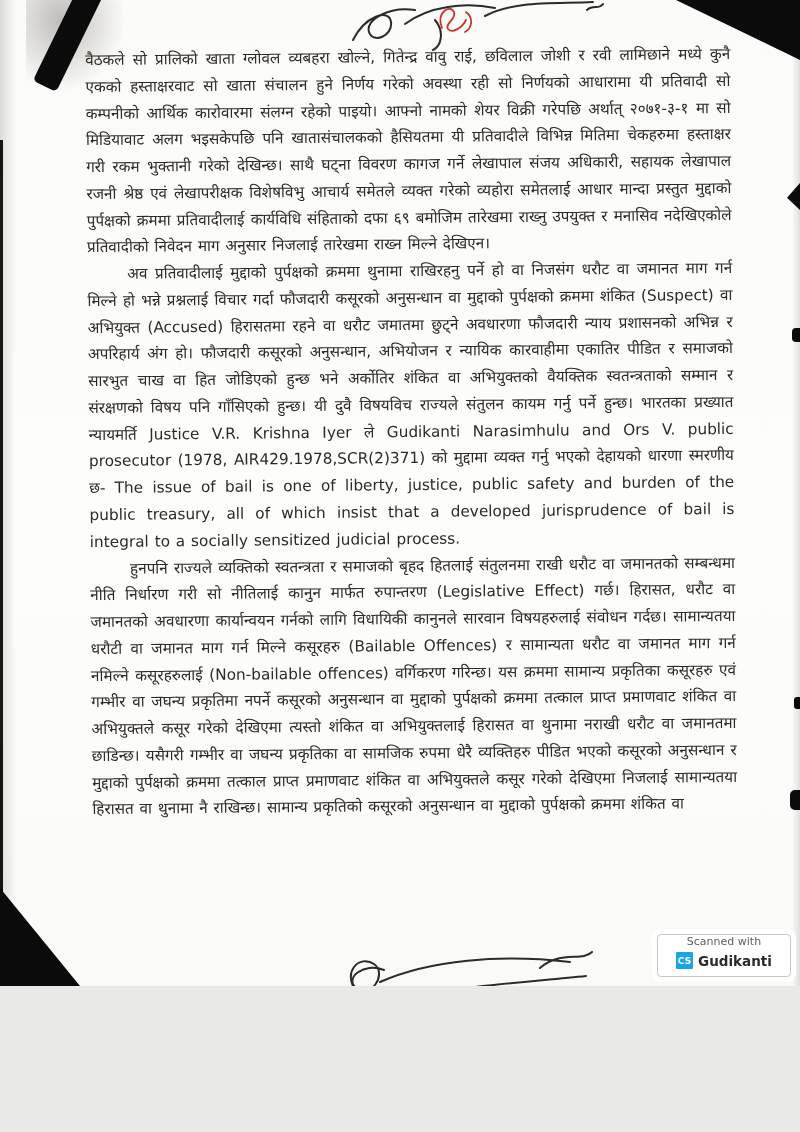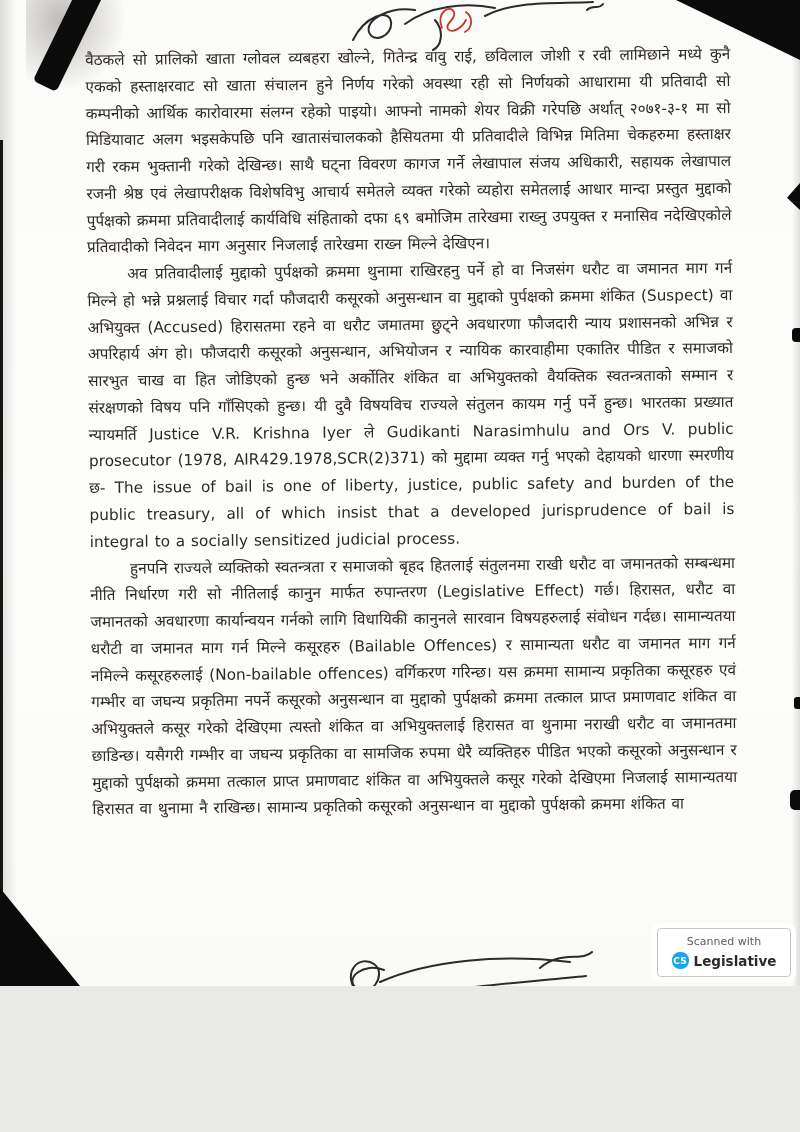--- a/index.html
+++ b/index.html
@@ -42,28 +42,28 @@
   .para.indent { text-indent:40px; }
 
   
   .sig { position:absolute; pointer-events:none; }
   .sig path { fill:none; stroke-linecap:round; stroke-linejoin:round; }
 
   
   .badge {
     position:absolute; right:9px; bottom:9px; width:134px;
     background:#ffffff; border:1px solid #c8c8c8; border-radius:4px;
-    padding:6px 8px 7px; text-align:center; box-shadow:0 0 0 5px #ffffff;
+    padding:0 8px 7px; text-align:center; box-shadow:0 0 0 5px #ffffff;
   }
   .badge-top { font-size:11px; color:#5e5e5e; margin-bottom:4px; }
   .badge-bottom { display:flex; align-items:center; justify-content:center; gap:5px; }
   .cs-logo {
     display:inline-flex; width:17px; height:17px; background:#18a6e8; color:#fff;
     font-weight:bold; font-size:9px; align-items:center; justify-content:center;
-    border-radius:8px; letter-spacing:0.2px;
+    border-radius:1px; letter-spacing:0.2px;
   }
   .badge-brand { font-size:13.5px; font-weight:bold; color:#2a2a2a; }
 </style>
 </head>
 <body>
 
 <div class="page">
 
   <div class="edge-shade-left"></div>
   <div class="edge-shade-right"></div>
@@ -102,17 +102,17 @@
   </svg>
 
   <svg class="sig" style="left:180px; top:1028px;" width="92" height="32" viewBox="0 0 92 32">
     <path stroke-width="2" d="M6,22 C16,6 24,22 32,8 C40,22 48,6 56,20 C64,8 74,20 84,10" stroke="#c2beb5"></path>
   </svg>
 
   <div class="badge">
     <div class="badge-top">Scanned with</div>
     <div class="badge-bottom">
       <span class="cs-logo">CS</span>
-      <span class="badge-brand">Legislative</span>
+      <span class="badge-brand">Gudikanti</span>
     </div>
   </div>
 
 </div>
 
 </body></html>

